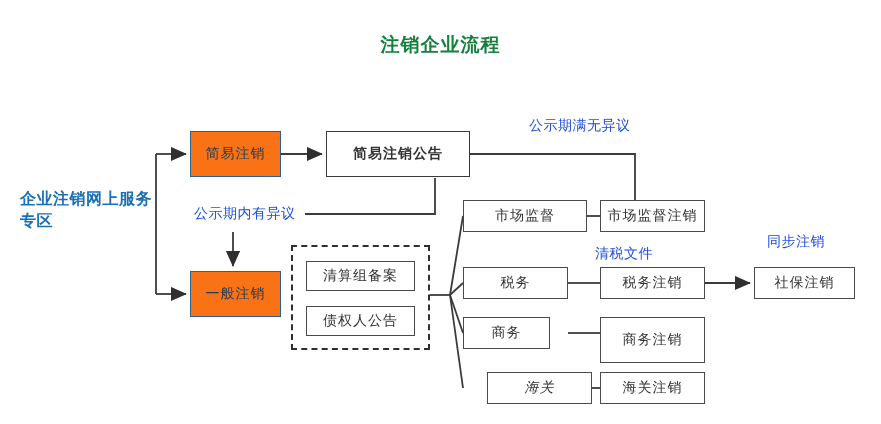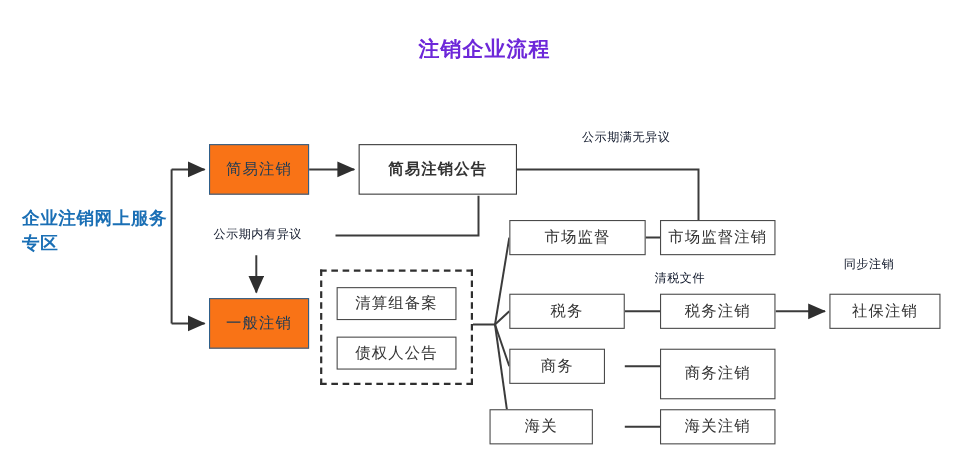--- a/index.html
+++ b/index.html
@@ -10,21 +10,21 @@
     overflow:hidden;
     position:relative;
   }
   #canvas{position:absolute;left:0;top:0;width:881px;height:424px;}
   svg.wires{position:absolute;left:0;top:0;width:881px;height:424px;pointer-events:none;}
 
   .title{
     position:absolute;
     left:0;top:32px;width:881px;
     text-align:center;
-    font-size:19px;font-weight:bold;color:#6d28d9;
+    font-size:19px;font-weight:bold;color:#15803d;
     letter-spacing:1px;
   }
 
   .entry-label{
     position:absolute;
     left:20px;top:188px;width:145px;
     text-align:left;
     font-size:16px;font-weight:bold;
     color:#1a6fb5;
     line-height:22px;
@@ -50,22 +50,22 @@
 
   .dashbox{
     position:absolute;
     box-sizing:border-box;
     border:2.2px dashed #2f2f2f;
     background:transparent;
   }
 
   .edge-label{
     position:absolute;
-    font-size:11px;
-    color:#0f172a;
+    font-size:14px;
+    color:#1d4ed8;
     white-space:nowrap;
     letter-spacing:0.5px;
   }
 </style>
 </head>
 <body>
 
 <div id="canvas">
 
   <div class="title">注销企业流程</div>
@@ -118,21 +118,21 @@
   <div class="node thin" style="left:306px;top:261px;width:109px;height:30px;">清算组备案</div>
 
   <div class="node thin" style="left:306px;top:306px;width:109px;height:30px;">债权人公告</div>
 
   <div class="node thin" style="left:463px;top:200px;width:124px;height:32px;">市场监督</div>
 
   <div class="node thin" style="left:463px;top:267px;width:105px;height:32px;">税务</div>
 
   <div class="node thin" style="left:463px;top:317px;width:87px;height:32px;">商务</div>
 
-  <div class="node thin" style="left:445px;top:372px;width:94px;height:32px;">海关</div>
+  <div class="node thin" style="left:487px;top:372px;width:105px;height:32px;font-style:italic;">海关</div>
 
   <div class="node thin" style="left:600px;top:200px;width:105px;height:32px;">市场监督注销</div>
 
   <div class="node thin" style="left:600px;top:267px;width:105px;height:32px;">税务注销</div>
 
   <div class="node thin" style="left:600px;top:317px;width:105px;height:46px;">商务注销</div>
 
   <div class="node thin" style="left:600px;top:372px;width:105px;height:32px;">海关注销</div>
 
   <div class="node thin" style="left:754px;top:267px;width:101px;height:32px;">社保注销</div>

